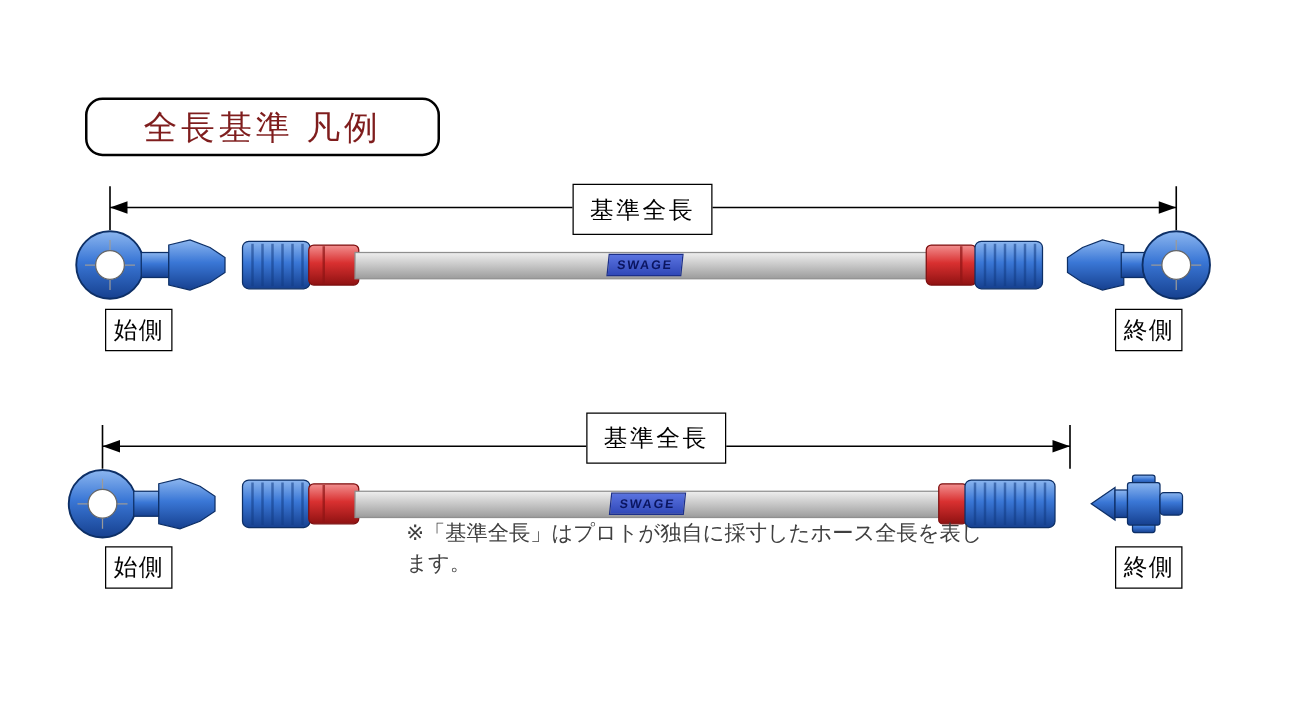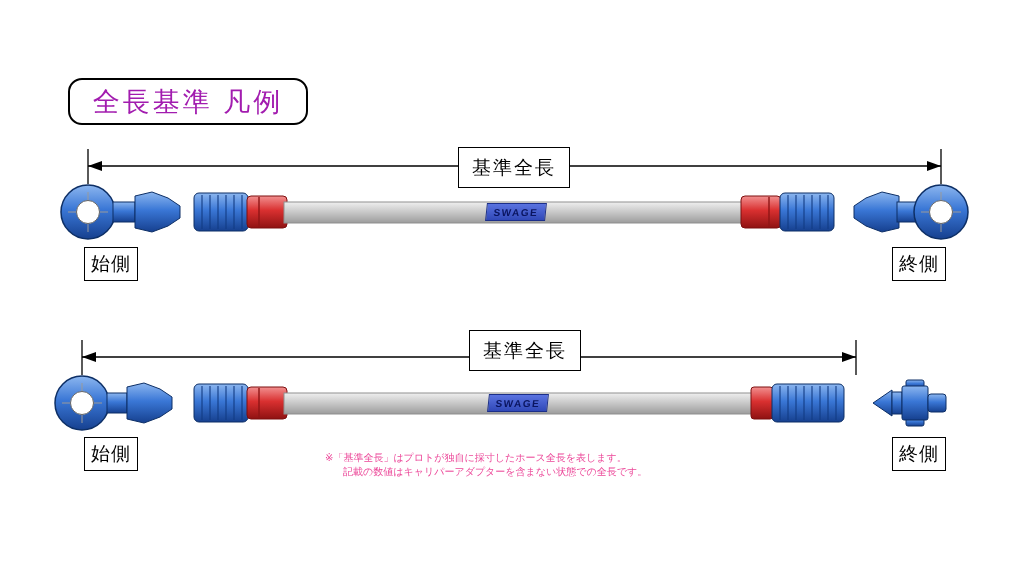--- a/index.html
+++ b/index.html
@@ -2,46 +2,46 @@
 <html><head>
 <meta charset="utf-8">
 <style>
   html,body{margin:0;padding:0;background:#fff;}
   .canvas{
     position:relative;width:1031px;height:569px;background:#ffffff;
     font-family:"Liberation Sans","DejaVu Sans",sans-serif;overflow:hidden;
   }
   .canvas svg{position:absolute;left:0;top:0;}
   .title-box{
-    position:absolute;left:68px;top:78px;width:240px;height:47px;
+    position:absolute;left:68px;top:78px;width:284px;height:47px;
     border:2px solid #000;border-radius:14px;background:#fff;
     display:flex;align-items:center;justify-content:center;
-    font-size:27px;letter-spacing:3px;color:#a21caf;box-sizing:border-box;
+    font-size:27px;letter-spacing:3px;color:#7f1d1d;box-sizing:border-box;
   }
   .dim-label{
     position:absolute;width:112px;height:41px;border:1.5px solid #000;background:#fff;
     display:flex;align-items:center;justify-content:center;
     font-size:19px;letter-spacing:2px;color:#000;box-sizing:border-box;
   }
   .side-label{
     position:absolute;height:28px;border:1.5px solid #000;background:#fff;
     display:flex;align-items:center;justify-content:center;
     font-size:19px;letter-spacing:1px;color:#000;box-sizing:border-box;padding:16px 6px;
   }
   .swage-tag{
     position:absolute;width:60px;height:18px;
     background:linear-gradient(#5a73e0,#3048b8);
     border:1px solid #1c2f8a;color:#0a1560;
     font-size:10px;font-weight:bold;letter-spacing:1.5px;
     display:flex;align-items:center;justify-content:center;
     transform:skewX(-6deg);box-sizing:border-box;
   }
   .note{
-    position:absolute;left:325px;top:451px;width:470px;
-    font-size:10px;line-height:1.4;color:#ec4899;
+    position:absolute;left:325px;top:415px;width:470px;
+    font-size:17px;line-height:1.4;color:#404040;
   }
   .note .line2{padding-left:18px;}
 </style>
 </head>
 <body>
 
 <div class="canvas">
 
   <svg width="1031" height="569" viewBox="0 0 1031 569">
     <defs>
@@ -179,15 +179,14 @@
   <div class="side-label" style="left:84px;top:247px;">始側</div>
   <div class="side-label" style="left:892px;top:247px;">終側</div>
 
   <div class="dim-label" style="left:469px;top:330px;">基準全長</div>
   <div class="swage-tag" style="left:488px;top:394px;">SWAGE</div>
   <div class="side-label" style="left:84px;top:437px;">始側</div>
   <div class="side-label" style="left:892px;top:437px;">終側</div>
 
   <div class="note">
     <div class="line1">※「基準全長」はプロトが独自に採寸したホース全長を表します。</div>
-    <div class="line2">記載の数値はキャリパーアダプターを含まない状態での全長です。</div>
   </div>
 </div>
 
 </body></html>

